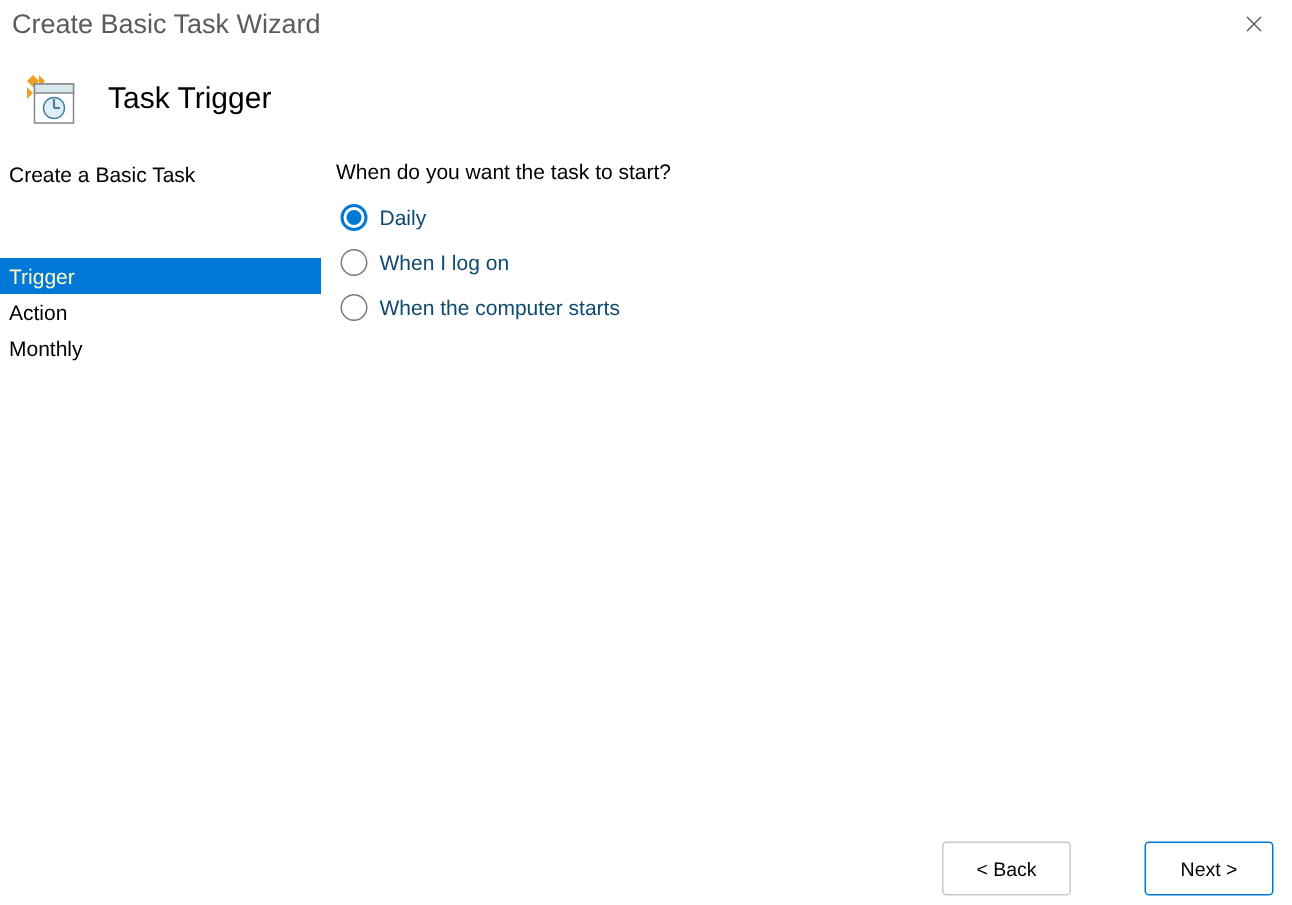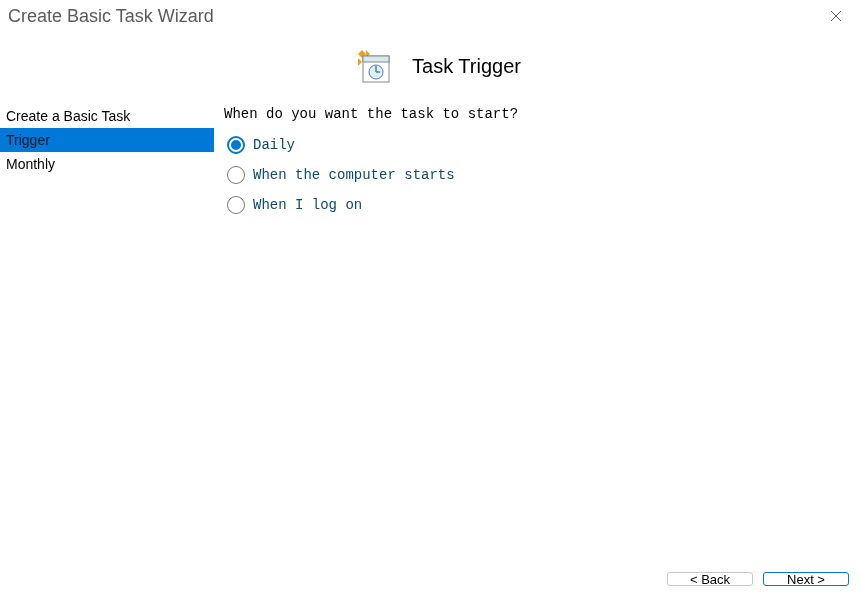--- a/index.html
+++ b/index.html
@@ -42,21 +42,20 @@
       height: 10px;
       stroke: #5b5b5b;
       stroke-width: 1;
     }
     .header {
       height: 68px;
       display: flex;
       align-items: center;
       padding-left: 16px;
       gap: 20px;
-      justify-content: center;
     }
     .header-icon {
       width: 36px;
       height: 36px;
       position: relative;
     }
     .header-title {
       font-size: 20px;
       color: #000;
       font-weight: 400;
@@ -72,27 +71,27 @@
       padding-top: 4px;
     }
     .sidebar-item {
       padding: 4px 6px;
       font-size: 14px;
       color: #000;
       cursor: default;
     }
     .sidebar-item.active {
       background: #0078d7;
-      color: #0f172a;
+      color: #fef9c3;
+      margin-top: 44px;
     }
     .main {
       flex: 1;
       padding: 6px 10px 10px 10px;
       background: #fff;
-      font-family: Liberation Mono, monospace;
     }
     .question {
       font-size: 14px;
       color: #000;
       margin-bottom: 14px;
     }
     .radio-group {
       display: flex;
       flex-direction: column;
       gap: 12px;
@@ -136,34 +135,35 @@
       left: 0;
       height: 48px;
       display: flex;
       align-items: center;
       justify-content: flex-end;
       padding-right: 12px;
       gap: 10px;
     }
     .btn {
       min-width: 86px;
-      height: 14px;
+      height: 36px;
       border: 1px solid #c8c8c8;
       background: #fff;
       font-size: 13px;
       color: #000;
       display: flex;
       align-items: center;
       justify-content: center;
       cursor: default;
       border-radius: 3px;
       padding: 0 14px;
     }
     .btn.primary {
       border: 1px solid #0078d7;
+      margin-left: 39px;
     }
   </style>
 </head>
 <body>
 
 <div class="titlebar">
   <div class="titlebar-title">Create Basic Task Wizard</div>
   <div class="titlebar-close">
     <svg viewBox="0 0 10 10">
       <line x1="0" y1="0" x2="10" y2="10"></line>
@@ -183,37 +183,38 @@
       <line x1="20" y1="24" x2="24" y2="24" stroke="#5080a0" stroke-width="1.5"></line>
     </svg>
   </div>
   <div class="header-title">Task Trigger</div>
 </div>
 
 <div class="content">
   <div class="sidebar">
     <div class="sidebar-item">Create a Basic Task</div>
     <div class="sidebar-item active">Trigger</div>
+    <div class="sidebar-item">Action</div>
     <div class="sidebar-item">Monthly</div>
   </div>
 
   <div class="main">
     <div class="question">When do you want the task to start?</div>
     <div class="radio-group">
       <label class="radio-option">
         <span class="radio-circle selected"></span>
         <span>Daily</span>
       </label>
       <label class="radio-option">
         <span class="radio-circle"></span>
-        <span>When the computer starts</span>
+        <span>When I log on</span>
       </label>
       <label class="radio-option">
         <span class="radio-circle"></span>
-        <span>When I log on</span>
+        <span>When the computer starts</span>
       </label>
     </div>
   </div>
 </div>
 
 <div class="footer">
   <button class="btn">&lt; Back</button>
   <button class="btn primary">Next &gt;</button>
 </div>
 

